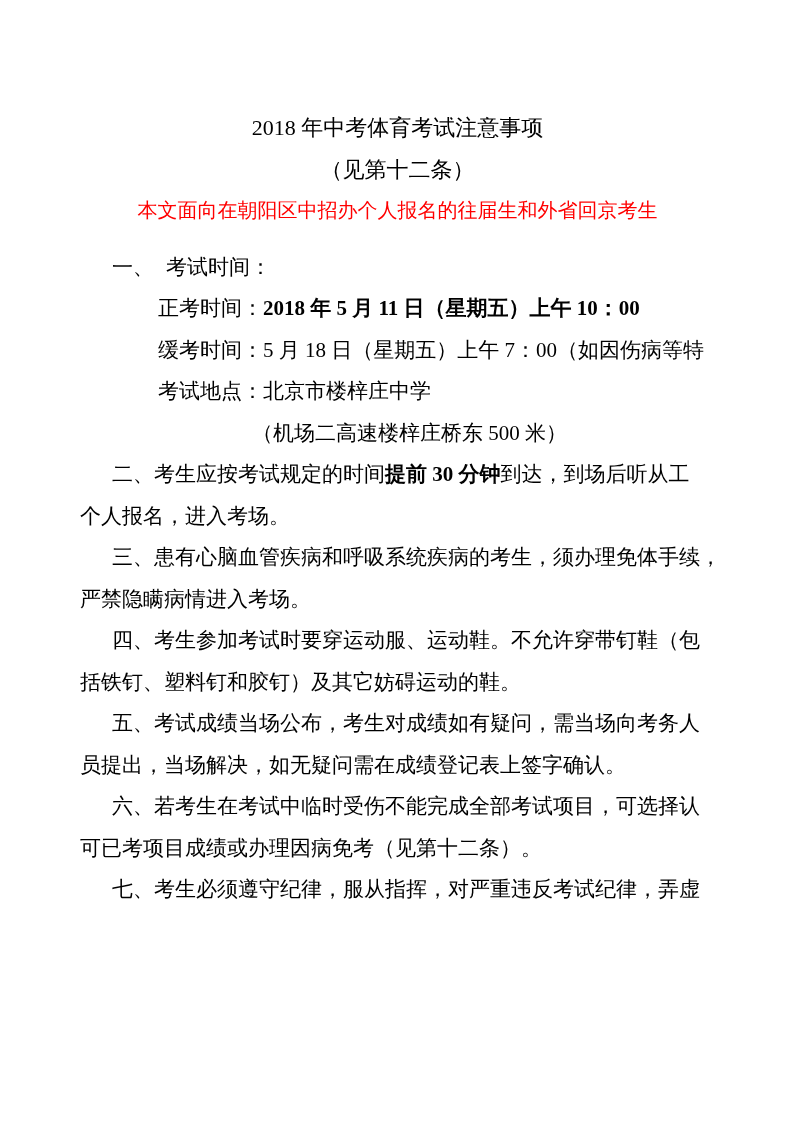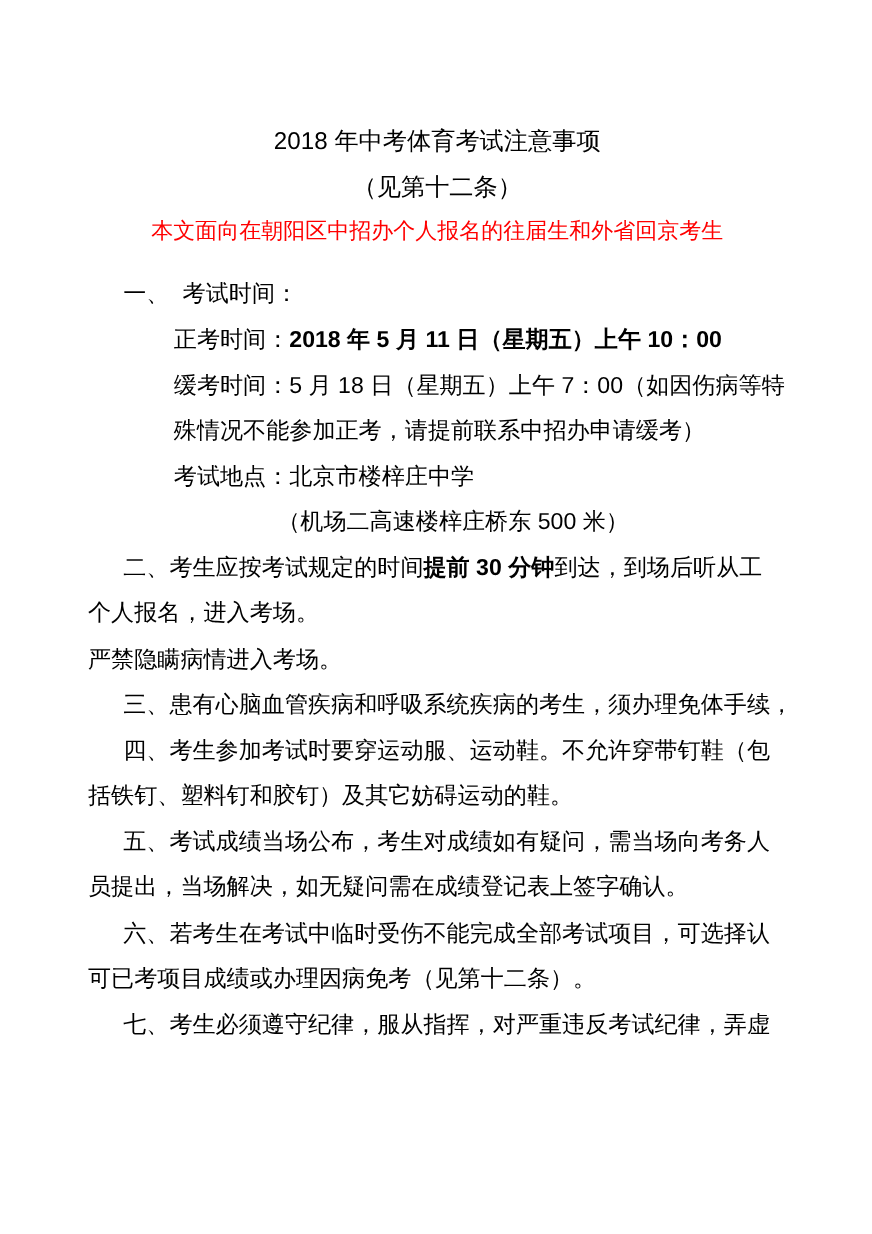--- a/index.html
+++ b/index.html
@@ -7,21 +7,21 @@
     padding: 0;
     background: #ffffff;
   }
   .page {
     position: relative;
     width: 793px;
     height: 977px;
     background: #ffffff;
     box-sizing: border-box;
     padding: 107px 78px 0 80px;
-    font-family: Liberation Sans, sans-serif;
+    font-family: Liberation Serif, serif;
     font-size: 21px;
     line-height: 41.5px;
     color: #000000;
     overflow: hidden;
   }
   .line {
     white-space: nowrap;
   }
   .centered {
     text-align: center;
@@ -76,35 +76,34 @@
   <div class="line para-first sec1-gap">
     <span>一、</span><span class="heading-text">考试时间：</span>
   </div>
 
   <div class="line sub-line">
     <span>正考时间：</span><span class="bold-seg">2018 年 5 月 11 日（星期五）上午 10：00</span>
   </div>
 
   <div class="line sub-line">缓考时间：5 月 18 日（星期五）上午 7：00（如因伤病等特</div>
 
-  <div class="line sub-line">殊情况不能参加正考，请提前联系中招办申请缓考）</div>
 
   <div class="line sub-line">考试地点：北京市楼梓庄中学</div>
 
   <div class="line loc-note">（机场二高速楼梓庄桥东 500 米）</div>
 
   <div class="line para-first">
     <span>二、考生应按考试规定的时间</span><span class="bold-seg">提前 30 分钟</span><span>到达，到场后听从工</span>
   </div>
 
   <div class="line">个人报名，进入考场。</div>
 
+  <div class="line para-first">三、患有心脑血管疾病和呼吸系统疾病的考生，须办理免体手续，</div>
+
   <div class="line">严禁隐瞒病情进入考场。</div>
-
-  <div class="line para-first">三、患有心脑血管疾病和呼吸系统疾病的考生，须办理免体手续，</div>
 
   <div class="line para-first">四、考生参加考试时要穿运动服、运动鞋。不允许穿带钉鞋（包</div>
 
   <div class="line">括铁钉、塑料钉和胶钉）及其它妨碍运动的鞋。</div>
 
   <div class="line para-first">五、考试成绩当场公布，考生对成绩如有疑问，需当场向考务人</div>
 
   <div class="line">员提出，当场解决，如无疑问需在成绩登记表上签字确认。</div>
 
   <div class="line para-first">六、若考生在考试中临时受伤不能完成全部考试项目，可选择认</div>

